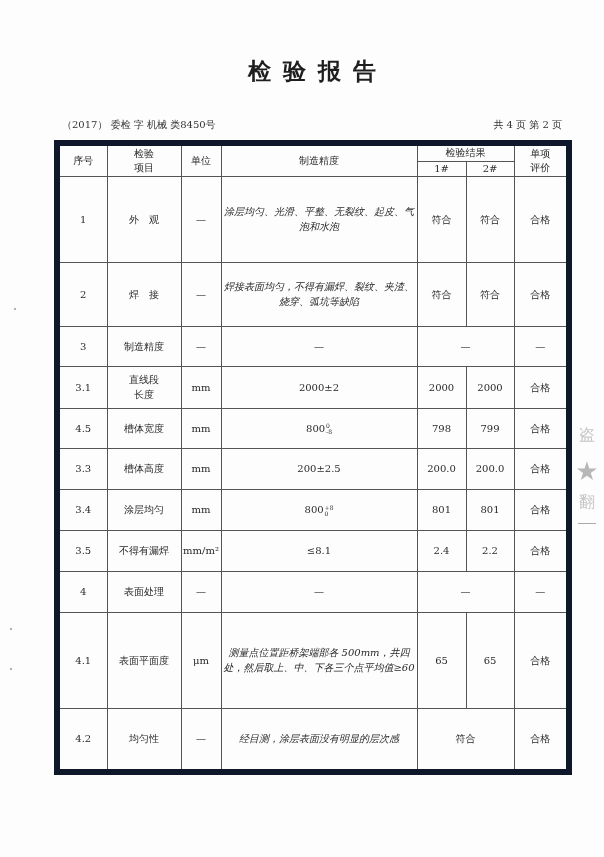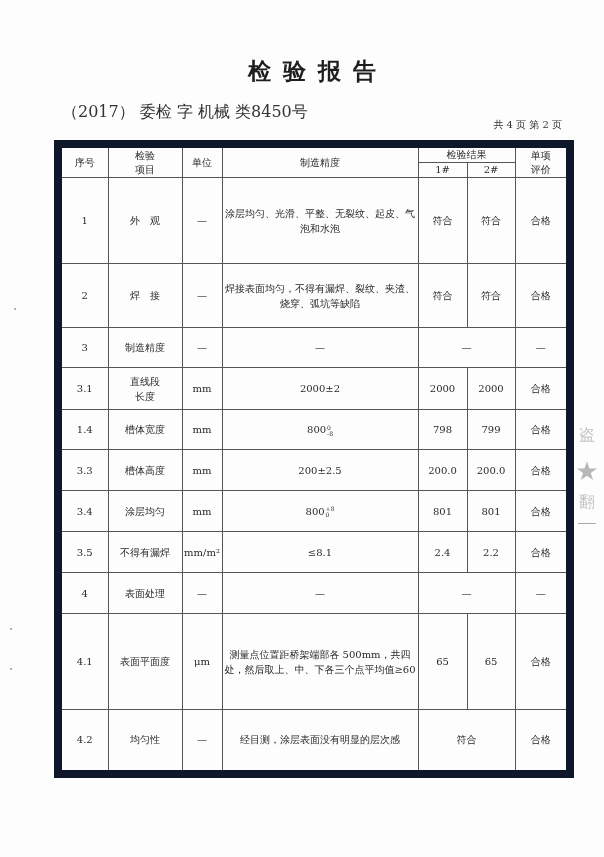--- a/index.html
+++ b/index.html
@@ -6,35 +6,35 @@
   body {
     width: 604px; height: 857px; background: #fdfdfd; position: relative; overflow: hidden;
     font-family: "DejaVu Serif", "Liberation Serif", serif; color: #2a2a2a;
   }
   .title {
     position: absolute; left: 0; width: 604px; top: 56px; text-align: center;
     font-family: "DejaVu Sans", sans-serif; font-weight: bold; font-size: 23px; letter-spacing: 12px;
     color: #1e1e1e; padding-left: 32px; box-sizing: border-box;
   }
   .docno {
-    position: absolute; left: 62px; top: 102px; font-size: 16px; color: #333;
+    position: absolute; left: 62px; top: 118px; font-size: 10px; color: #333;
   }
   .pageinfo {
     position: absolute; right: 42px; top: 102px; font-size: 10px; color: #333; margin-top: 16px;
   }
   table.report {
     position: absolute; left: 54px; top: 140px; width: 512px;
-    border-collapse: collapse; border: 8px solid #0f172a; table-layout: fixed;
+    border-collapse: collapse; border: 6px solid #0f172a; table-layout: fixed;
   }
   table.report td, table.report th {
     border: 1px solid #555; text-align: center; vertical-align: middle;
     font-size: 10px; font-weight: normal; padding: 0; line-height: 15px; color: #2a2a2a;
   }
   table.report th { line-height: 14px; }
-  td.req-left { text-align: left; padding: 0 4px 0 5px; line-height: 18px; }
+  td.req-left { text-align: left; padding: 0 4px 0 5px; line-height: 18px; font-style: italic; }
   .sup-sub { display: inline-block; vertical-align: middle; font-size: 6px; line-height: 6px; text-align: left; margin-left: 1px; }
   .sup-sub span { display: block; }
   .stamp {
     position: absolute; left: 572px; top: 425px; width: 30px; height: 135px;
     color: #a0a0a0; font-family: "DejaVu Sans", sans-serif; font-size: 16px; text-align: center;
   }
   .stamp .ch { display: block; margin-bottom: 10px; opacity: 0.6; }
   .stamp .star { display: block; font-size: 26px; color: #b8b8b8; margin-bottom: 6px; }
   .stamp .bar { display: block; width: 18px; height: 1px; background: #aaa; margin: 6px auto 0; }
   .dot { position: absolute; width: 2px; height: 2px; background: #999; border-radius: 1px; }
@@ -114,21 +114,21 @@
         <div>长度</div>
       </td>
       <td>mm</td>
       <td>2000±2</td>
       <td>2000</td>
       <td>2000</td>
       <td>合格</td>
     </tr>
 
     <tr style="height:40px">
-      <td>1.4</td>
+      <td>4.5</td>
       <td>槽体宽度</td>
       <td>mm</td>
       <td>
         <span>800</span><span class="sup-sub"><span>0</span><span>-8</span></span>
       </td>
       <td>798</td>
       <td>799</td>
       <td>合格</td>
     </tr>
 

